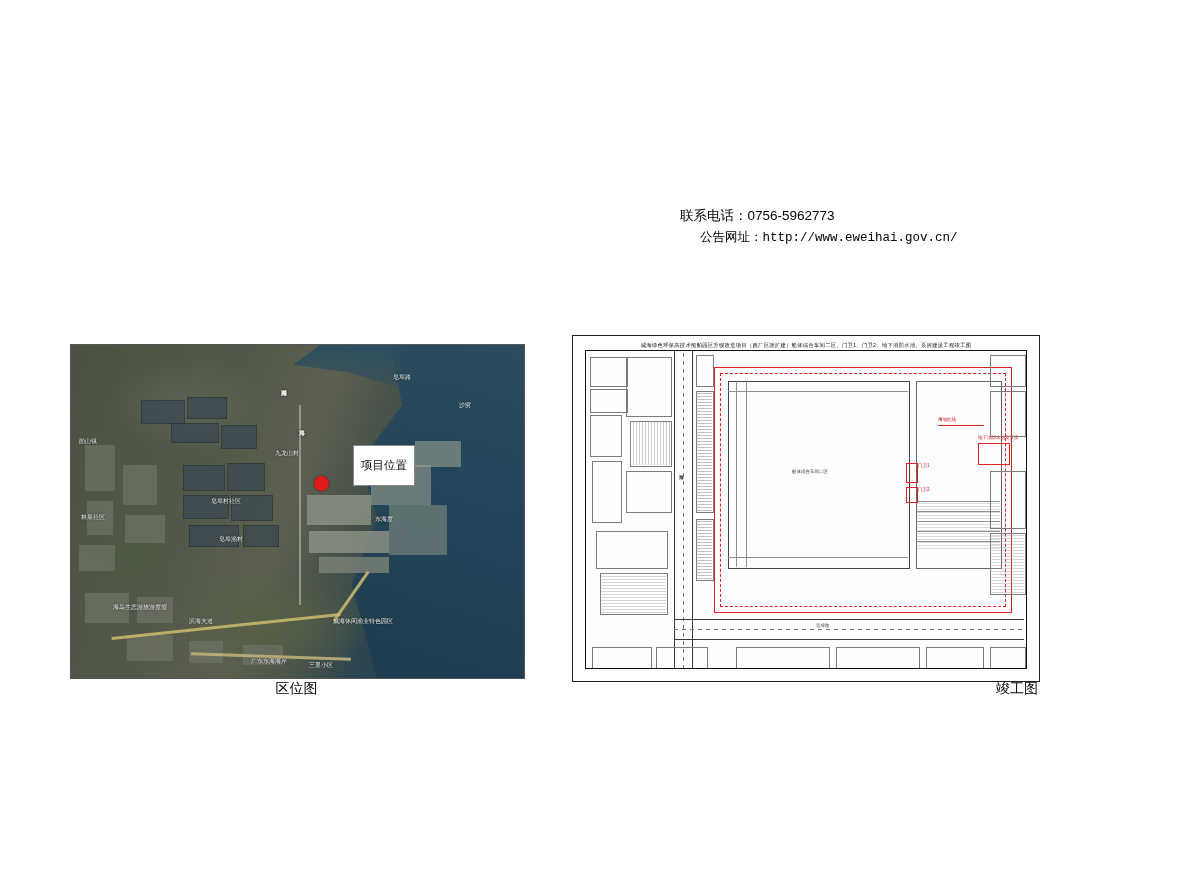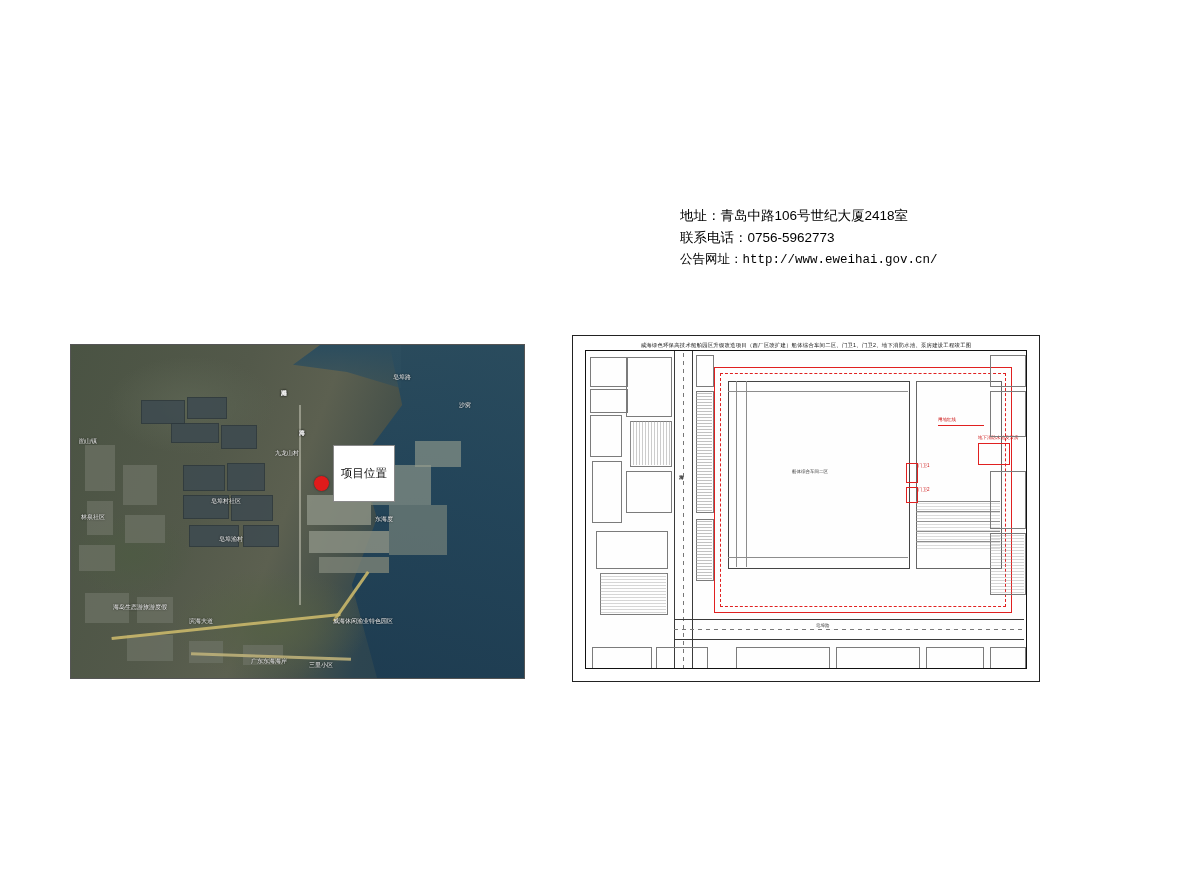--- a/index.html
+++ b/index.html
@@ -52,20 +52,21 @@
     line-height: 22px;
     color: #000;
     text-align: left;
   }
   .signature .line {
     white-space: nowrap;
   }
   .signature .mono {
     font-family: "Liberation Mono", monospace;
     font-size: 12.5px;
+    margin-left: 20px;
   }
 
   
   .fig-left {
     position: absolute;
     left: 70px;
     top: 344px;
     width: 453px;
     height: 333px;
     border: 1px solid #555;
@@ -170,24 +171,25 @@
     width: 15px;
     height: 15px;
     border-radius: 50%;
     background: #e01b1b;
     box-shadow: 0 0 2px rgba(0,0,0,.6);
   }
   .marker-box {
     position: absolute;
     background: #ffffff;
     border: 1px solid #888;
-    padding: 20px 7px;
+    padding: 12px 7px;
     font-size: 11.5px;
     color: #111;
     white-space: nowrap;
+    margin-left: 20px;
   }
 
   
   .plan {
     position: absolute;
     left: 12px;
     top: 14px;
     right: 12px;
     bottom: 12px;
     border: 1px solid #111;
@@ -238,21 +240,20 @@
 </head>
 <body>
 
 <div class="page">
 
 
   <div class="body-text">
   </div>
 
   <div class="signature">
-    <div class="line">地址：青岛中路106号世纪大厦2418室</div>
     <div class="line">联系电话：0756-5962773</div>
     <div class="line mono">公告网址：http://www.eweihai.gov.cn/</div>
   </div>
 
   <div class="fig-left">
     <div class="sat"></div>
     <div class="water"></div>
     <div class="water2"></div>
 
     <div class="pond" style="left:70px;top:55px;width:42px;height:22px;"></div>
@@ -300,20 +301,21 @@
     <div class="sat-label" style="left:304px;top:170px;">东海度</div>
     <div class="sat-label" style="left:118px;top:272px;">滨海大道</div>
     <div class="sat-label" style="left:262px;top:272px;">威海休闲渔业特色园区</div>
     <div class="sat-label" style="left:42px;top:258px;">海岛生态游旅游度假</div>
     <div class="sat-label" style="left:180px;top:312px;">广东东海海岸</div>
     <div class="sat-label" style="left:238px;top:316px;">三里小区</div>
 
     <div class="marker-dot" style="left:243px;top:131px;"></div>
     <div class="marker-box" style="left:262px;top:100px;">项目位置</div>
   </div>
+  <div class="fig-left-caption">区位图</div>
 
   <div class="fig-right">
     <div class="fig-right-title">威海绿色环保高技术船舶园区升级改造项目（西厂区改扩建）船体综合车间二区、门卫1、门卫2、地下消防水池、泵房建设工程竣工图</div>
     <div class="plan">
 
       <div class="pl-line" style="left:88px;top:0;width:1px;height:318px;"></div>
       <div class="pl-line" style="left:106px;top:0;width:1px;height:318px;"></div>
       <div class="pl-thin" style="left:97px;top:0;width:0.6px;height:318px;background:repeating-linear-gradient(0deg,#777 0 4px, transparent 4px 8px);"></div>
       <div class="pl-label v" style="left:93px;top:120px;">海埠路</div>
 
@@ -378,14 +380,15 @@
       <div class="pl-rect" style="left:404px;top:296px;width:34px;height:28px;"></div>
       <div class="pl-rect" style="left:340px;top:296px;width:56px;height:28px;"></div>
       <div class="pl-rect" style="left:250px;top:296px;width:82px;height:28px;"></div>
       <div class="pl-rect" style="left:150px;top:296px;width:92px;height:28px;"></div>
 
       <div class="red-line" style="left:352px;top:74px;width:46px;height:0.8px;"></div>
       <div class="pl-label red-txt" style="left:352px;top:66px;">用地红线</div>
 
     </div>
   </div>
+  <div class="fig-right-caption">竣工图</div>
 
 </div>
 
 </body></html>

